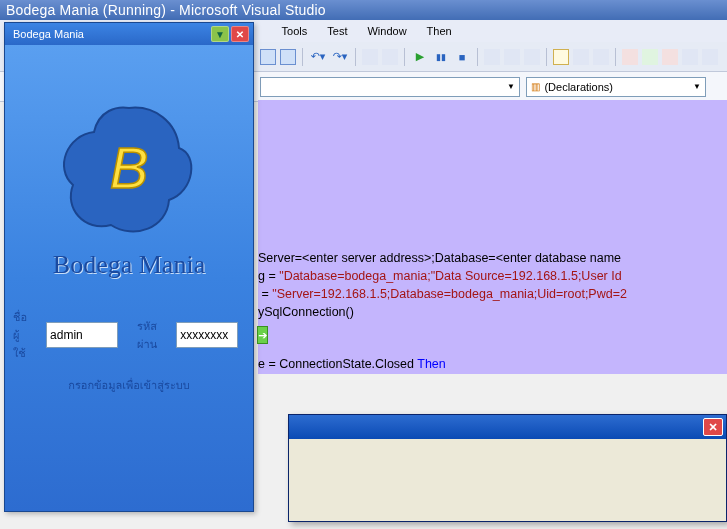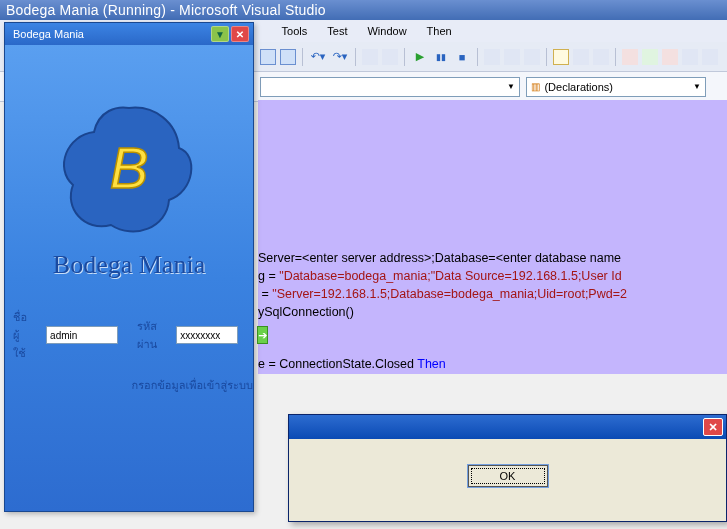--- a/index.html
+++ b/index.html
@@ -32,25 +32,25 @@
 .bm-title-btn { width: 18px; height: 16px; margin-left: 2px; display: flex; align-items: center; justify-content: center; font-size: 10px; border: 1px solid #fff5; border-radius: 2px; }
 .bm-title-min { background: #8bc34a; color: #164; }
 .bm-title-close { background: #e04848; color: #fff; font-weight: bold; }
 .bm-body { background: linear-gradient(#5a9ff0 0%, #3a82e0 50%, #2d6cd0 100%); height: 466px; position: relative; }
 .bm-logo-wrap { width: 100%; padding-top: 55px; text-align: center; }
 .bm-logo { width: 140px; height: 140px; margin: 0 auto; position: relative; }
 .bm-logo svg { width: 140px; height: 140px; }
 .bm-brand { color: #1a4aa0; font-family: "Comic Sans MS", cursive; font-size: 26px; text-align: center; margin-top: 10px; text-shadow: 1px 1px 0 #c8def7; }
 .bm-form { margin: 28px 8px 0; background: rgba(255,255,255,0.0); display: flex; align-items: center; gap: 19px; font-size: 11px; color: #1a4aa0; }
 .bm-label { color: #1a4aa0; font-size: 11px; }
-.bm-input { border: 1px solid #7f9db9; background: #fff; height: 18px; font-size: 10px; padding: 4px 3px; }
+.bm-input { border: 1px solid #7f9db9; background: #fff; height: 18px; font-size: 12px; padding: 12px 3px; }
 .bm-input.user { width: 72px; }
 .bm-input.pass { width: 62px; }
 .bm-go { width: 20px; height: 18px; background: #6ad04a; display: flex; align-items: center; justify-content: center; color: #fff; font-size: 11px; border: 1px solid #3a9020; }
-.bm-hint { text-align: right; color: #1a4aa0; font-size: 11px; margin-top: 14px; }
+.bm-hint { text-align: center; color: #1a4aa0; font-size: 11px; margin-top: 14px; }
 
 
 .err-dialog { position: absolute; left: 288px; top: 414px; right: 0; height: 108px; background: #ece9d8; border: 1px solid #0a246a; box-shadow: 3px 3px 6px rgba(0,0,0,0.3); }
 .err-titlebar { height: 24px; background: linear-gradient(#2d6cd0, #0a4ab4); display: flex; align-items: center; padding: 0 3px 0 8px; }
 .err-close { margin-left: auto; width: 20px; height: 18px; background: #e04848; border: 1px solid #fff; border-radius: 2px; color: #fff; display: flex; align-items: center; justify-content: center; font-size: 11px; font-weight: bold; }
 .err-body { padding: 14px 16px; font-size: 11px; color: #000; }
 .err-btn-row { text-align: center; margin-top: 12px; }
 .err-ok { width: 80px; height: 22px; background: #ece9d8; border: 1px solid #555; font-size: 11px; outline: 1px dotted #000; outline-offset: -4px; box-shadow: 0 0 0 1px #74a0e0; }
 
 .toolbar-icons { display:flex; gap:4px; align-items:center; }
@@ -151,17 +151,14 @@
   </div>
 </div>
 
 <div class="err-dialog">
   <div class="err-titlebar">
     <div class="err-close">
       <span>✕</span>
     </div>
   </div>
   <div class="err-body">
-    <div class="err-btn-row">
-      <button class="err-ok">OK</button>
-    </div>
   </div>
 </div>
 
 </body></html>

